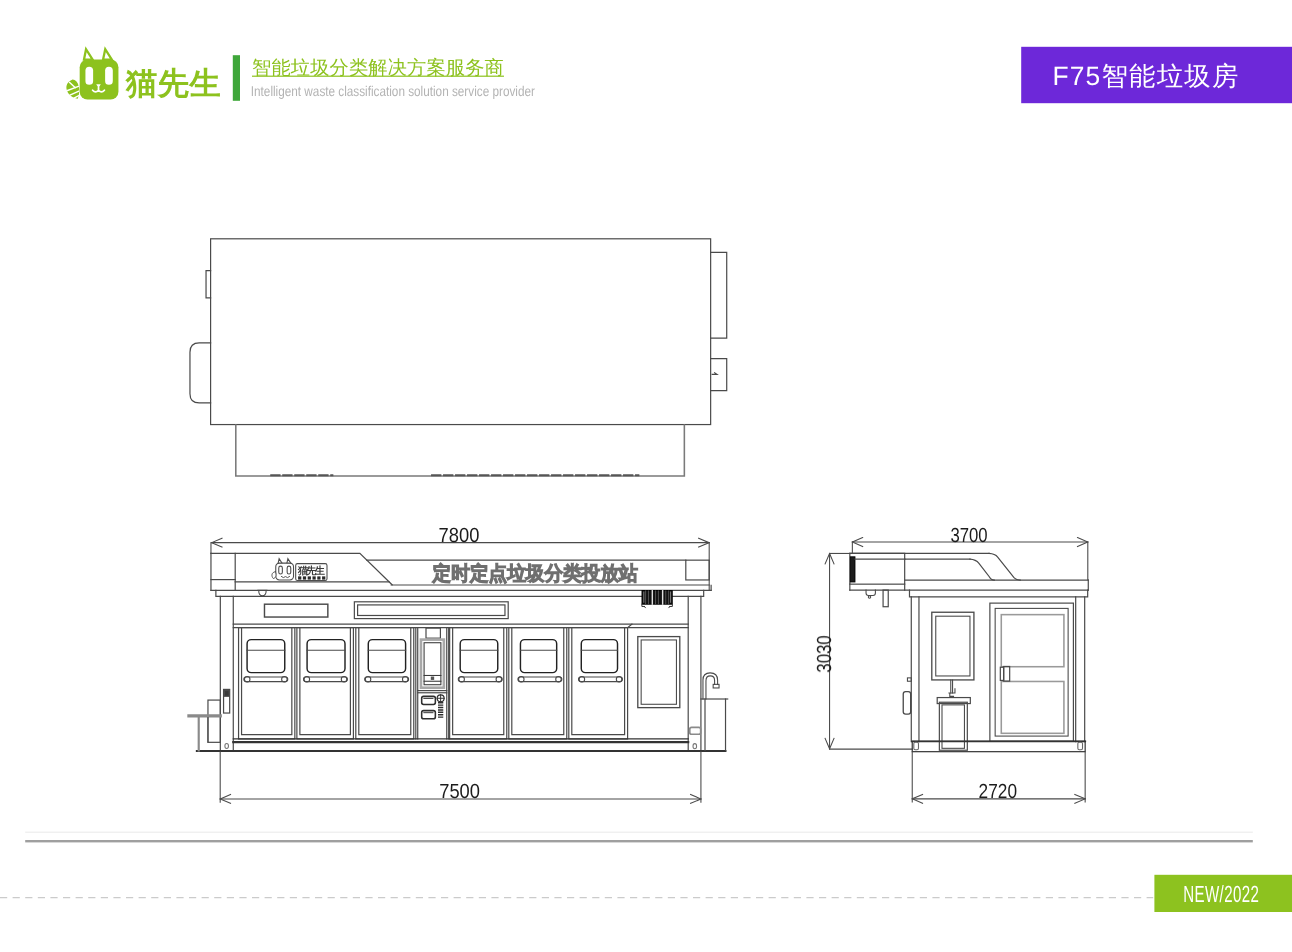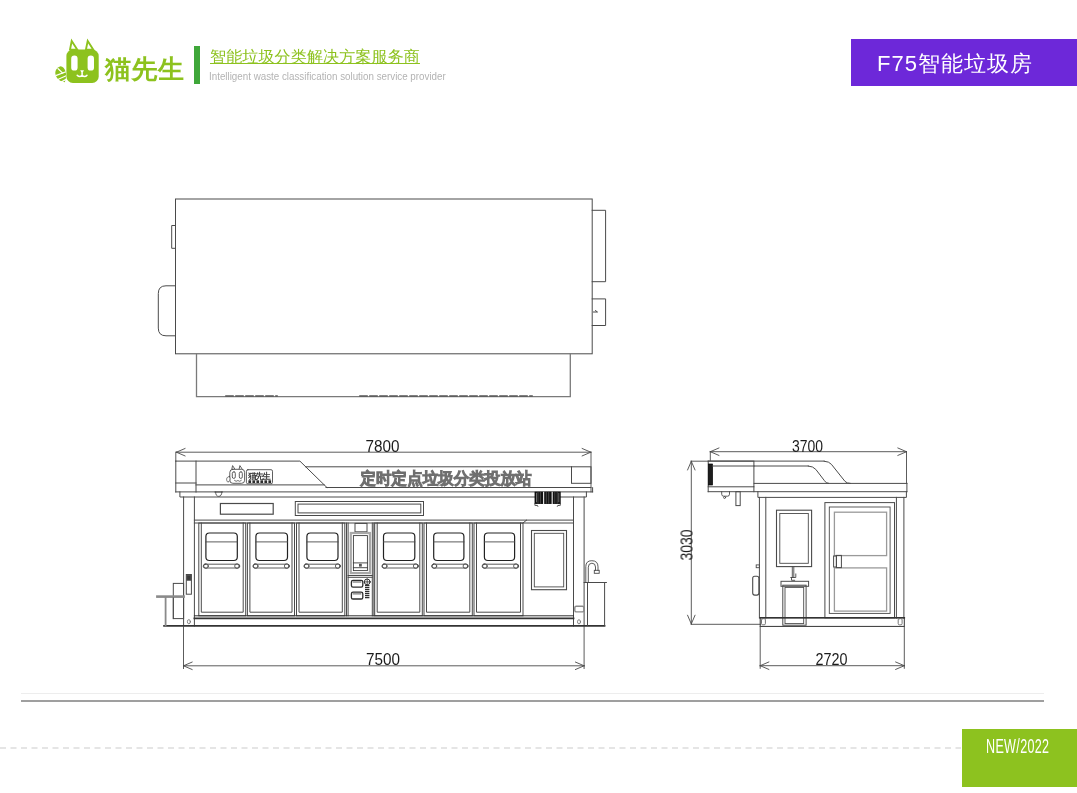--- a/index.html
+++ b/index.html
@@ -489,15 +489,15 @@
 </svg>
 
 <div class="abs" style="left:21px;top:693px;width:1023px;height:1px;background:#ededed;"></div>
 
 <div class="abs" style="left:21px;top:700px;width:1023px;height:2px;background:#9f9f9f;"></div>
 
 <svg class="abs" style="left:0;top:742px" width="1077" height="12" viewBox="0 0 1077 12">
   <line x1="0" y1="6" x2="961" y2="6" stroke="#cbcbcb" stroke-width="1.2" stroke-dasharray="6 4.5"></line>
 </svg>
 
-<div class="abs" style="left:962px;top:729px;width:115px;height:58px;background:#8dc21f;">
+<div class="abs" style="left:962px;top:729px;width:115px;height:31px;background:#8dc21f;">
   <div class="abs" style="left:23.5px;top:7.5px;font-size:19.5px;line-height:1;color:#fff;letter-spacing:0.5px;transform:scaleX(0.645) translateZ(0);transform-origin:0 0;white-space:nowrap;">NEW/2022</div>
 </div>
 
 </body></html>

